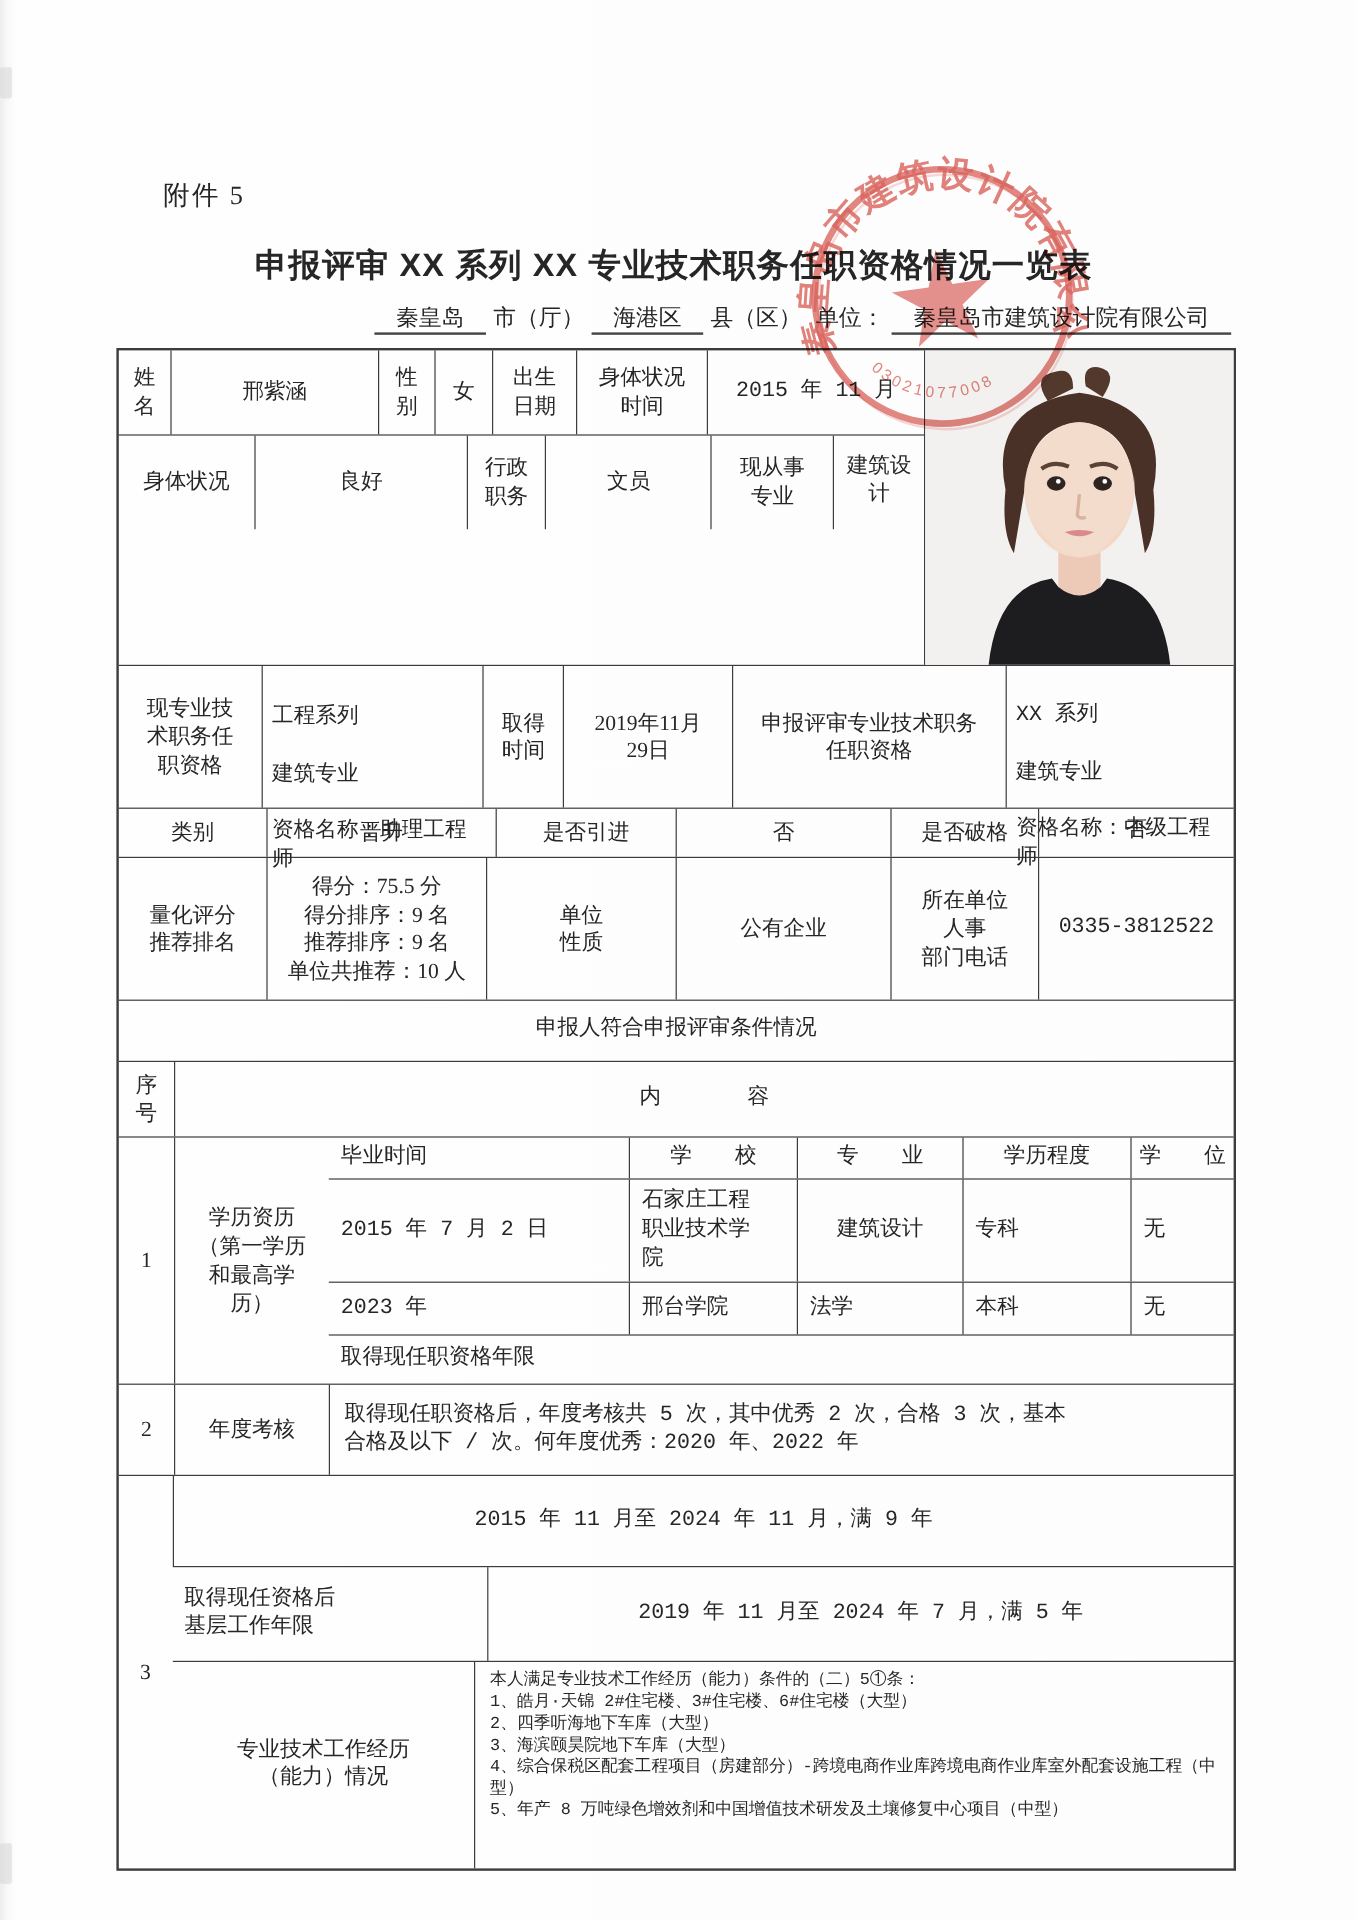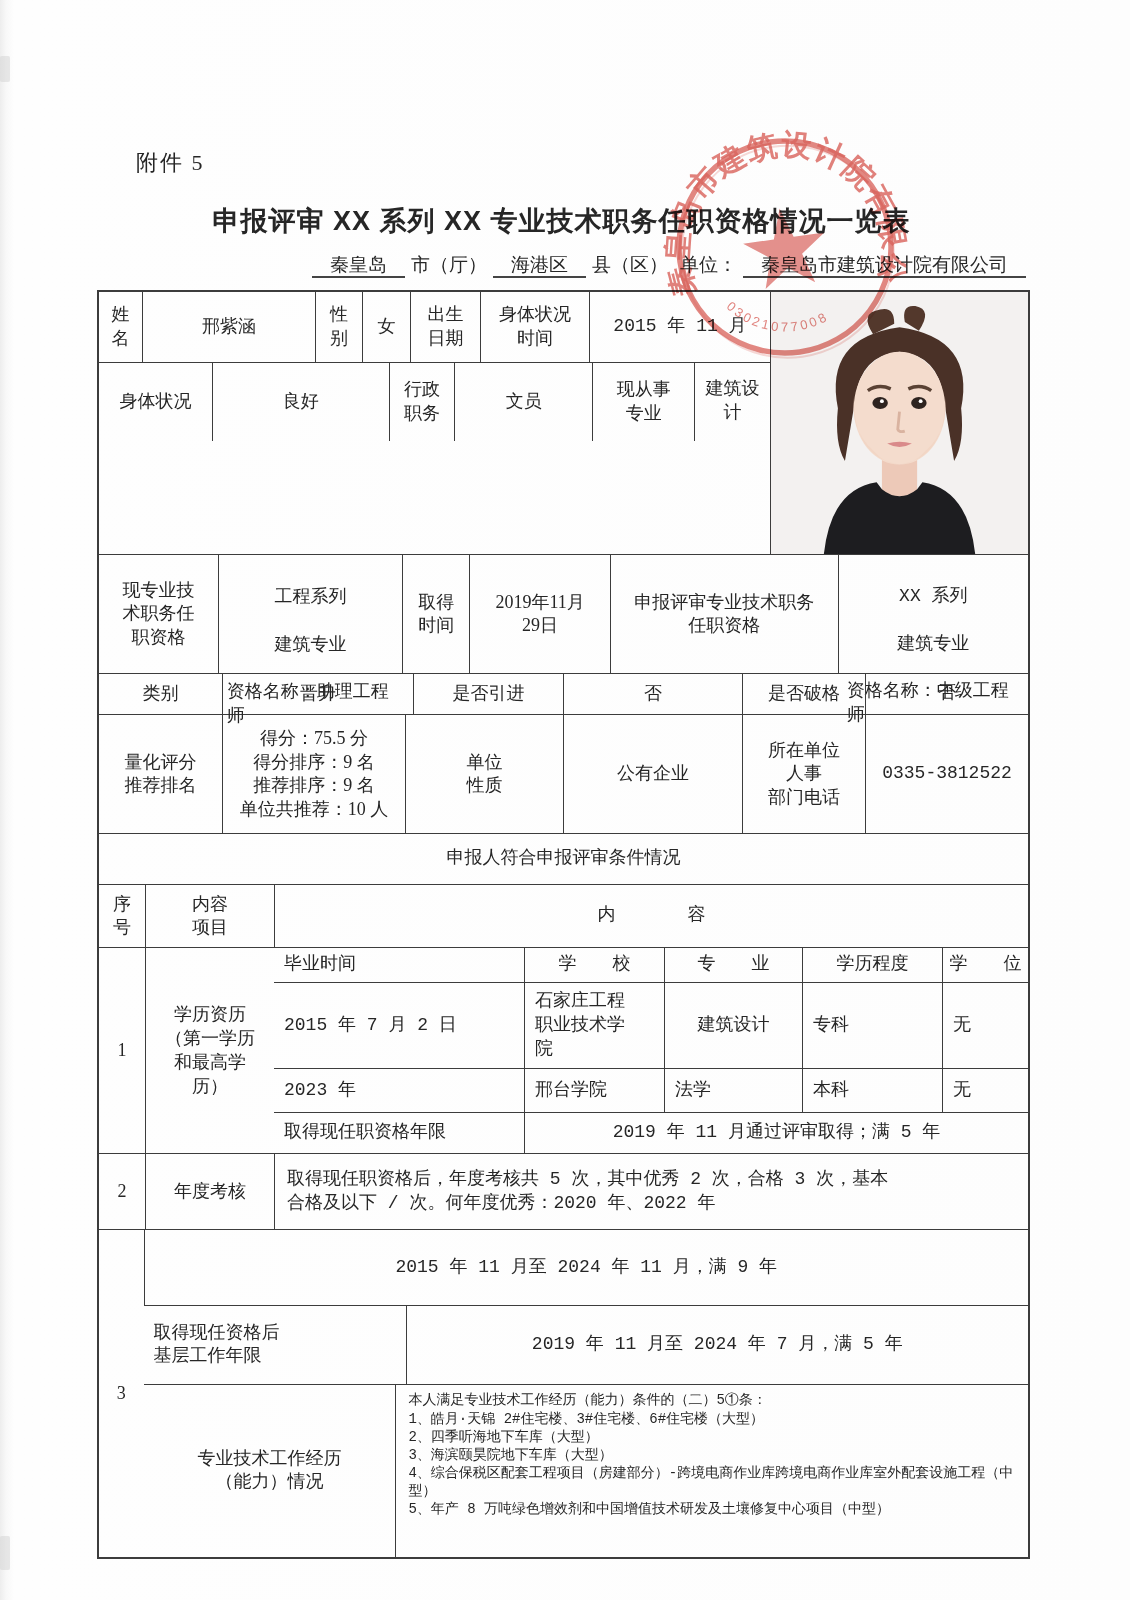--- a/index.html
+++ b/index.html
@@ -26,21 +26,21 @@
   .c{border-left:1px solid #3c3c3c;display:flex;align-items:center;justify-content:center;
      text-align:center;white-space:pre-line;box-sizing:border-box;font-size:18px;line-height:1.32;padding:2px 4px;}
   .c.nl{border-left:none;}
   .c.left{justify-content:flex-start;text-align:left;}
   .col{display:flex;flex-direction:column;}
   .grow{flex:1 1 auto;font-family:Liberation Mono, monospace;}
   .vpad{padding:4px 10px;}
 
   
   .qualcell{display:block;padding:6px 8px 2px 8px;text-align:left;}
-  .qualcell .cline{text-align:center;}
+  .qualcell .cline{text-align:left;}
 
   
   .stamp{position:absolute;left:660px;top:122px;width:250px;height:250px;pointer-events:none;
          transform:rotate(-8deg);opacity:.88;mix-blend-mode:multiply;}
 
   
   .photo-cell{padding:0;}
   .photo-svg{display:block;width:100%;height:100%;}
 </style>
 </head>
@@ -159,22 +159,20 @@
       <div class="c grow">0335-3812522</div>
     </div>
 
     <div class="r" style="height:50px">
       <div class="c nl grow">申报人符合申报评审条件情况</div>
     </div>
 
     <div class="r" style="height:62px">
       <div class="c nl" style="width:46px">序
 号</div>
-      <div class="c" style="width:129px">内容
-项目</div>
       <div class="c grow">内　　　　容</div>
     </div>
 
     <div class="r">
       <div class="c nl" style="width:46px">1</div>
       <div class="c" style="width:129px">学历资历
 （第一学历
 和最高学
 历）</div>
       <div class="col grow">
@@ -196,21 +194,20 @@
         </div>
         <div class="r" style="height:43px">
           <div class="c left nl vpad" style="width:250px">2023 年</div>
           <div class="c left vpad" style="width:140px">邢台学院</div>
           <div class="c left vpad" style="width:138px">法学</div>
           <div class="c left vpad" style="width:140px">本科</div>
           <div class="c left vpad grow">无</div>
         </div>
         <div class="r" style="height:40px">
           <div class="c left nl vpad" style="width:250px">取得现任职资格年限</div>
-          <div class="c grow">2019 年 11 月通过评审取得；满  5 年</div>
         </div>
       </div>
     </div>
 
     <div class="r" style="height:75px">
       <div class="c nl" style="width:46px">2</div>
       <div class="c" style="width:129px">年度考核</div>
       <div class="c left grow" style="padding:4px 12px">取得现任职资格后，年度考核共  5   次，其中优秀  2   次，合格  3   次，基本
 合格及以下  /   次。何年度优秀：2020 年、2022 年</div>
     </div>

